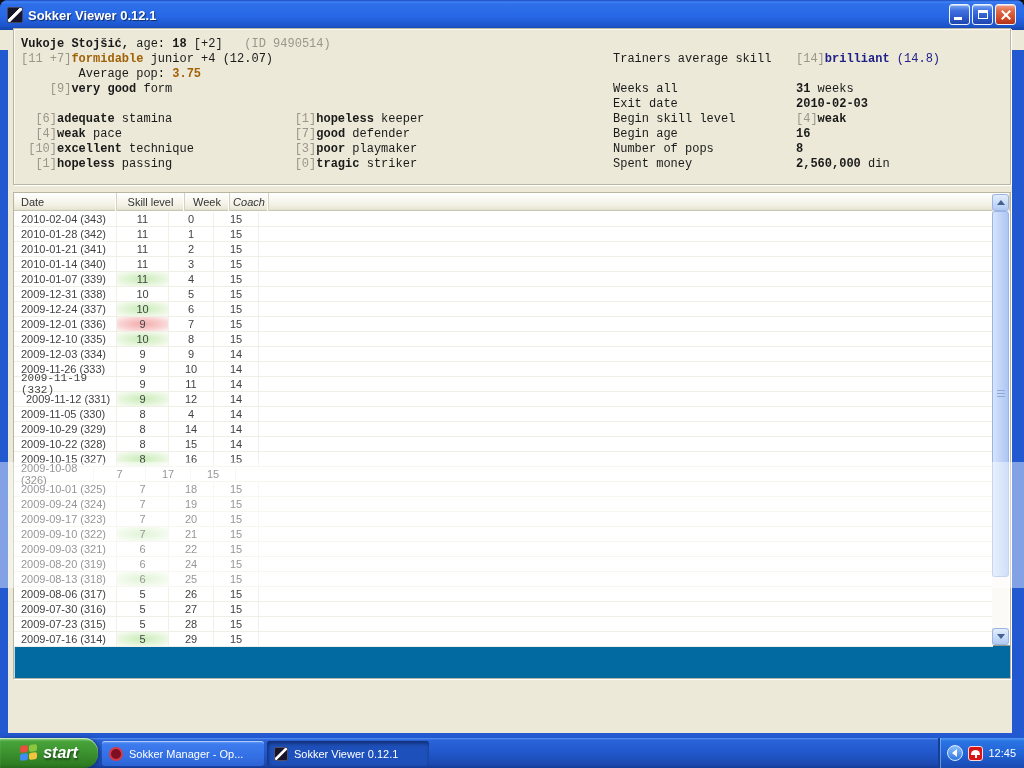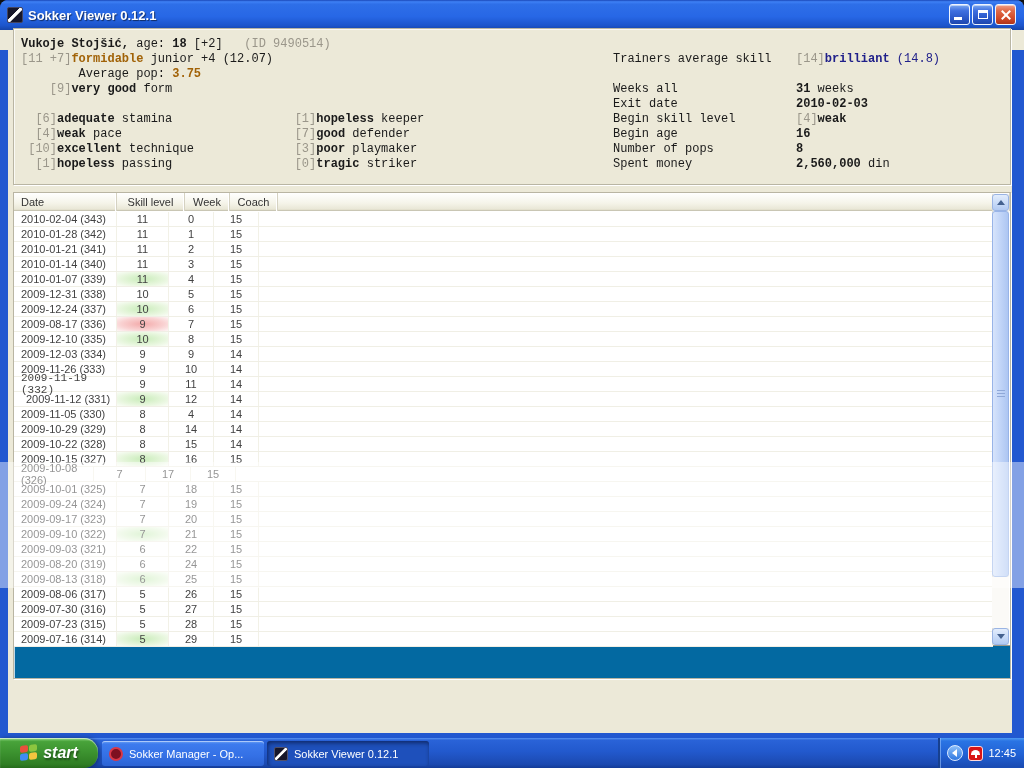--- a/index.html
+++ b/index.html
@@ -168,21 +168,21 @@
       <div class="mono" id="info-left"><div class="iline" style="height: 15px;"><span class="seg b">Vukoje Stojšić,</span><span class="seg"> age: </span><span class="seg b">18</span><span class="seg"> [+2]</span><span class="seg g">   (ID 9490514)</span></div><div class="iline" style="height: 15px;"><span class="seg g">[11 +7]</span><span class="seg m b">formidable</span><span class="seg"> junior +4 (12.07)</span></div><div class="iline" style="height: 15px;"><span class="seg">        Average pop: </span><span class="seg m b">3.75</span></div><div class="iline" style="height: 15px;"><span class="seg">    </span><span class="seg g">[9]</span><span class="seg b">very good</span><span class="seg"> form</span></div><div class="iline" style="height: 15px;"></div><div class="iline" style="height: 15px;"><span class="seg">  </span><span class="seg g">[6]</span><span class="seg b">adequate</span><span class="seg"> stamina</span><span class="seg">                 </span><span class="seg g">[1]</span><span class="seg b">hopeless</span><span class="seg"> keeper</span></div><div class="iline" style="height: 15px;"><span class="seg">  </span><span class="seg g">[4]</span><span class="seg b">weak</span><span class="seg"> pace</span><span class="seg">                        </span><span class="seg g">[7]</span><span class="seg b">good</span><span class="seg"> defender</span></div><div class="iline" style="height: 15px;"><span class="seg"> </span><span class="seg g">[10]</span><span class="seg b">excellent</span><span class="seg"> technique</span><span class="seg">              </span><span class="seg g">[3]</span><span class="seg b">poor</span><span class="seg"> playmaker</span></div><div class="iline" style="height: 15px;"><span class="seg">  </span><span class="seg g">[1]</span><span class="seg b">hopeless</span><span class="seg"> passing</span><span class="seg">                 </span><span class="seg g">[0]</span><span class="seg b">tragic</span><span class="seg"> striker</span></div></div>
       <div class="mono" id="info-right"><div class="irow"><span class="ilabel">Trainers average skill</span><span class="ivalue"><span class="seg g">[14]</span><span class="seg n b">brilliant</span><span class="seg n"> (14.8)</span></span></div><div class="irow"><span class="ilabel"></span><span class="ivalue"></span></div><div class="irow"><span class="ilabel">Weeks all</span><span class="ivalue"><span class="seg b">31</span><span class="seg"> weeks</span></span></div><div class="irow"><span class="ilabel">Exit date</span><span class="ivalue"><span class="seg b">2010-02-03</span></span></div><div class="irow"><span class="ilabel">Begin skill level</span><span class="ivalue"><span class="seg g">[4]</span><span class="seg b">weak</span></span></div><div class="irow"><span class="ilabel">Begin age</span><span class="ivalue"><span class="seg b">16</span></span></div><div class="irow"><span class="ilabel">Number of pops</span><span class="ivalue"><span class="seg b">8</span></span></div><div class="irow"><span class="ilabel">Spent money</span><span class="ivalue"><span class="seg b">2,560,000</span><span class="seg"> din</span></span></div></div>
     </div>
 
     <div class="panel outer-panel">
       <div class="grid">
         <div class="grid-header" id="grid-header">
             <div class="hcell left" style="width: 103px;">Date</div>
             <div class="hcell center" style="width: 68px;">Skill level</div>
             <div class="hcell center" style="width: 45px;">Week</div>
-            <div class="hcell center" style="width: 48px;">Coach</div>
+            <div class="hcell center" style="width: 39px; font-style: italic;">Coach</div>
             <div class="hcell" style="flex: 1 1 0%;"></div>
           </div>
         <div class="grid-body" id="grid-body">
             <div class="trow">
               <div class="tcell date" style="width: 103px;">2010-02-04 (343)</div>
               <div class="tcell num" style="width: 52px;">11</div>
               <div class="tcell num" style="width: 45px;">0</div>
               <div class="tcell num" style="width: 45px;">15</div>
             </div>
             <div class="trow">
@@ -215,21 +215,21 @@
               <div class="tcell num" style="width: 45px;">5</div>
               <div class="tcell num" style="width: 45px;">15</div>
             </div>
             <div class="trow">
               <div class="tcell date" style="width: 103px;">2009-12-24 (337)</div>
               <div class="tcell num up" style="width: 52px;">10</div>
               <div class="tcell num" style="width: 45px;">6</div>
               <div class="tcell num" style="width: 45px;">15</div>
             </div>
             <div class="trow">
-              <div class="tcell date" style="width: 103px;">2009-08-17 (336)</div>
+              <div class="tcell date" style="width: 103px;">2009-12-01 (336)</div>
               <div class="tcell num down" style="width: 52px;">9</div>
               <div class="tcell num" style="width: 45px;">7</div>
               <div class="tcell num" style="width: 45px;">15</div>
             </div>
             <div class="trow">
               <div class="tcell date" style="width: 103px;">2009-12-10 (335)</div>
               <div class="tcell num up" style="width: 52px;">10</div>
               <div class="tcell num" style="width: 45px;">8</div>
               <div class="tcell num" style="width: 45px;">15</div>
             </div>

